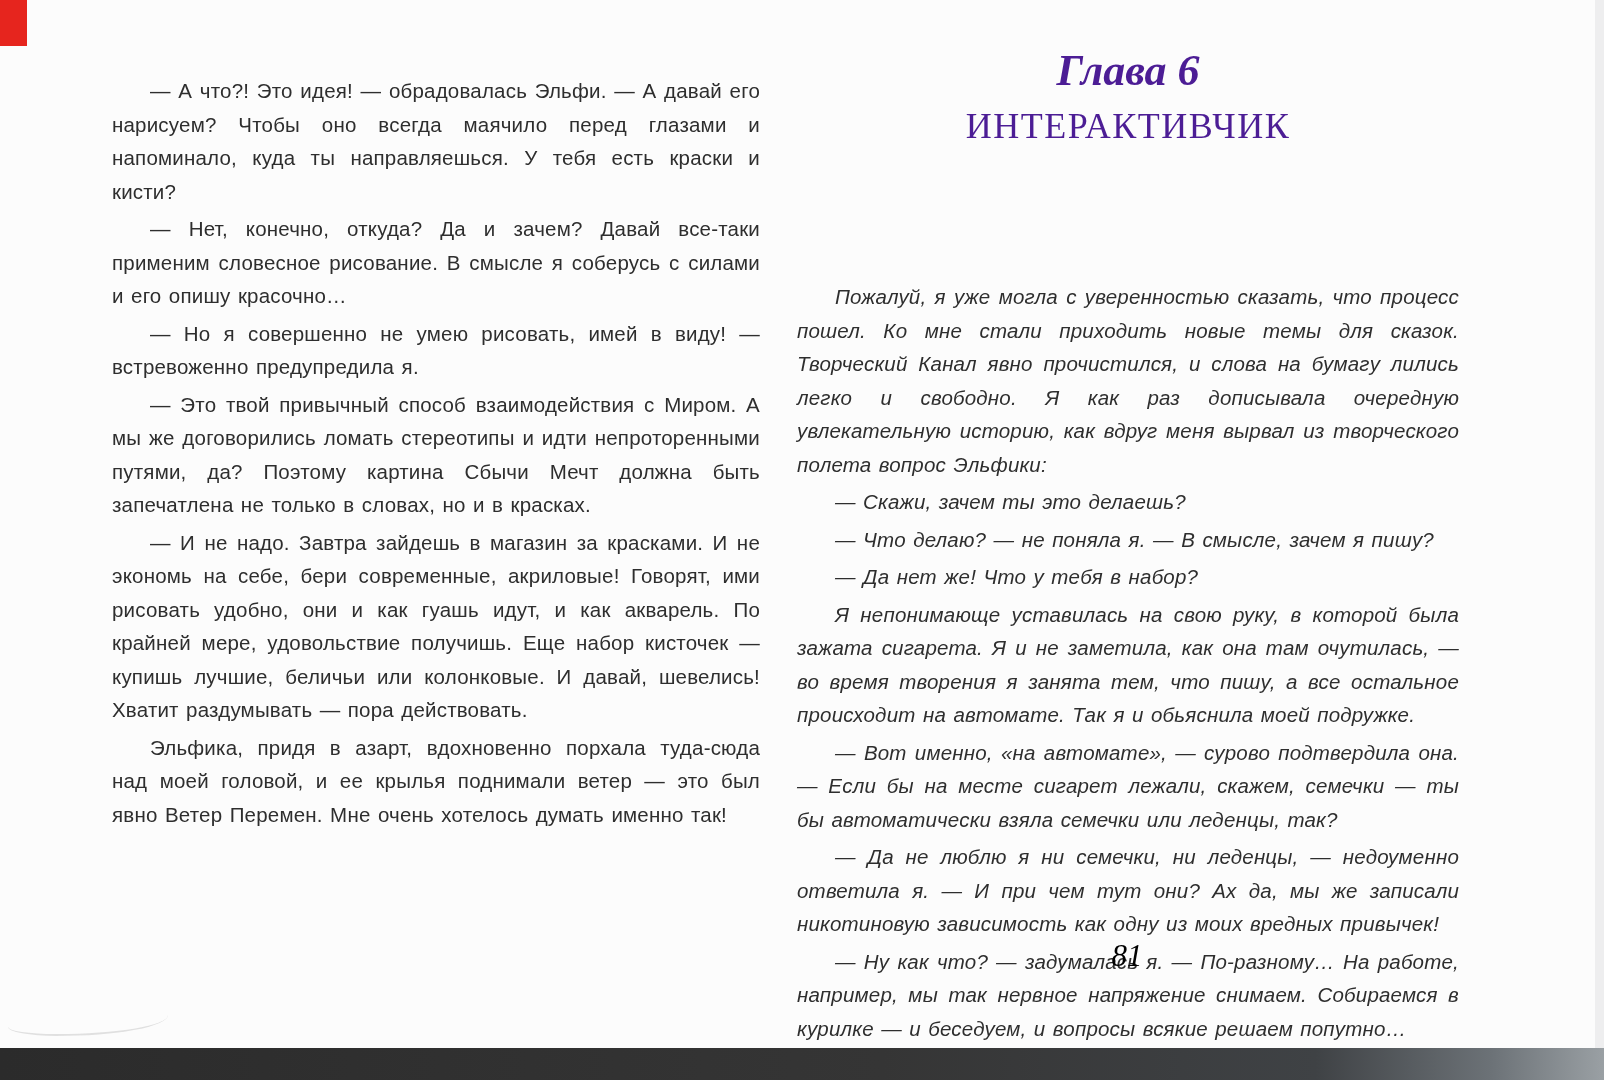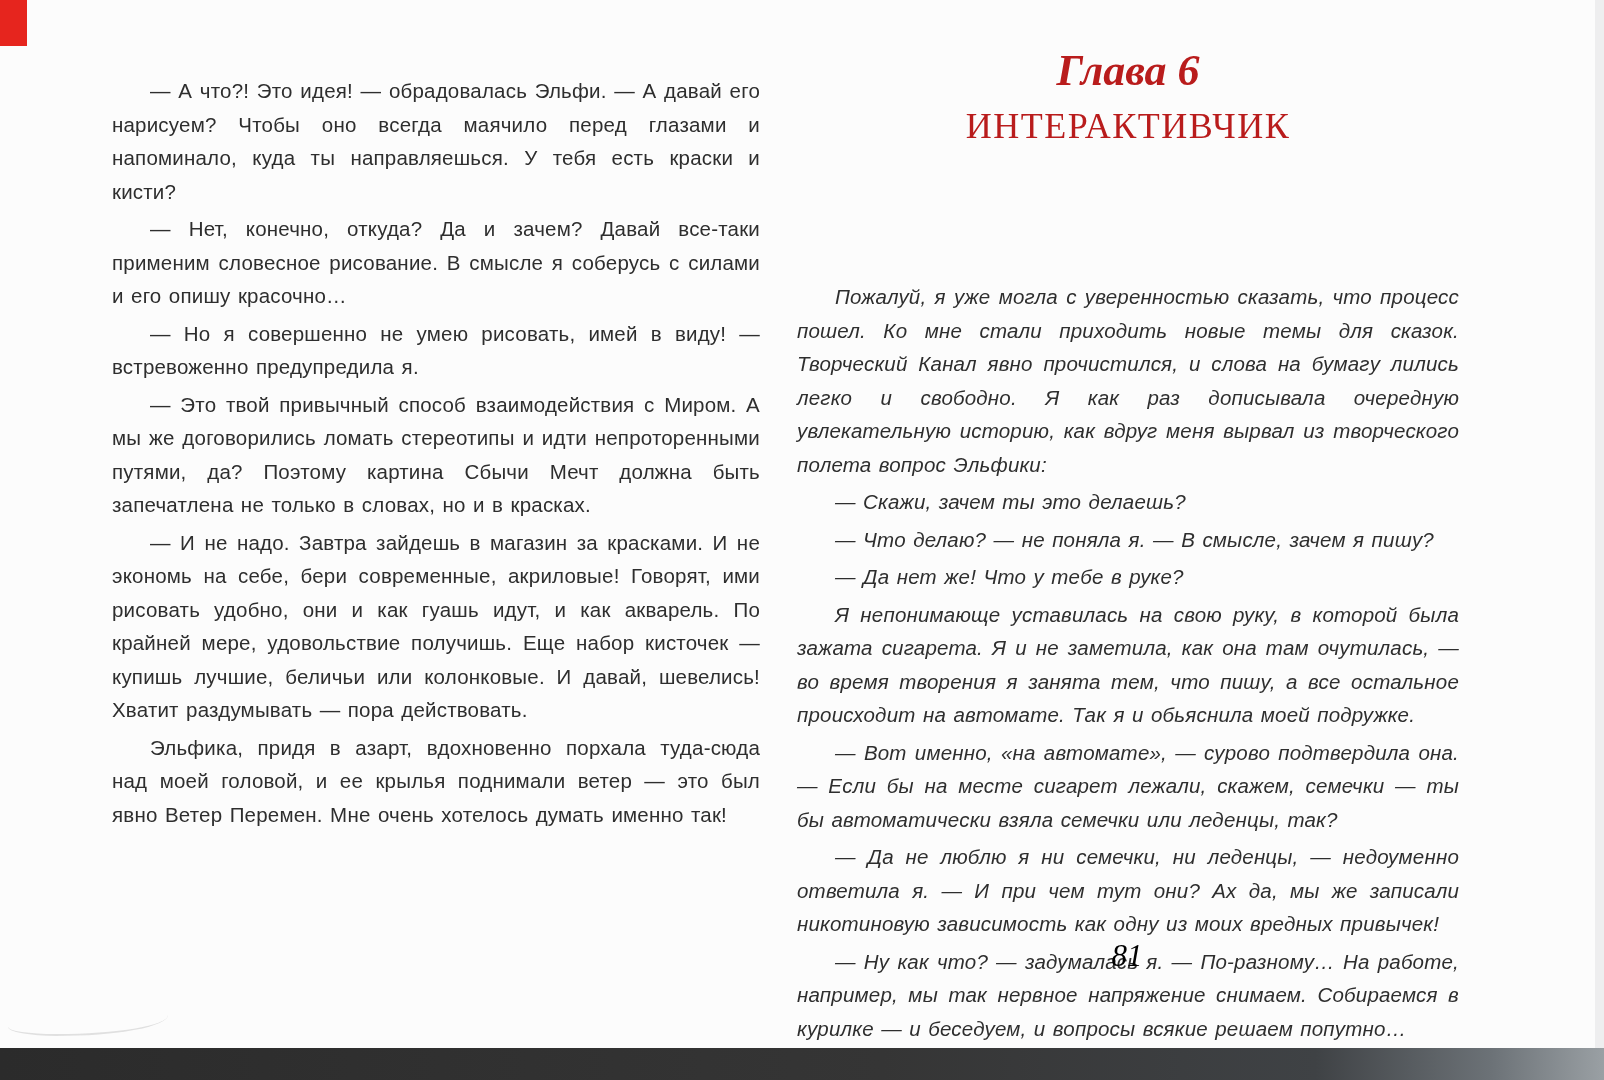--- a/index.html
+++ b/index.html
@@ -10,21 +10,21 @@
   }
   .text-col{
     position:absolute;text-align:justify;
     font-size:20.5px;line-height:33.5px;letter-spacing:.2px;
   }
   .text-col p{margin:4px;text-indent:38px;word-spacing:1.5px;}
   .left-col{left:108px;top:70px;width:656px;}
   .right-col{left:793px;top:276px;width:670px;font-style:italic;}
   .heading{
     position:absolute;left:793px;top:46px;width:670px;text-align:center;
-    font-family:"Liberation Serif",serif;color:#b91c1c;
+    font-family:"Liberation Serif",serif;color:#4c1d95;
   }
   .chapter-label{
     font-style:italic;font-weight:bold;font-size:44px;line-height:1.15;margin:0;
   }
   .chapter-title{
     font-weight:normal;font-size:36px;letter-spacing:1.5px;margin:8px 0 0 0;
   }
   .page-number{
     position:absolute;left:793px;top:938px;width:668px;text-align:center;
     font-family:"Liberation Serif",serif;font-style:italic;font-size:31px;color:#000000;
@@ -56,21 +56,21 @@
 
   <div class="heading">
     <div class="chapter-label">Глава 6</div>
     <div class="chapter-title">ИНТЕРАКТИВЧИК</div>
   </div>
 
   <div class="text-col right-col">
     <p>Пожалуй, я уже могла с уверенностью сказать, что процесс пошел. Ко мне стали приходить новые темы для сказок. Творческий Канал явно прочистился, и слова на бумагу лились легко и свободно. Я как раз дописывала очередную увлекательную историю, как вдруг меня вырвал из творческого полета вопрос Эльфики:</p>
     <p>— Скажи, зачем ты это делаешь?</p>
     <p>— Что делаю? — не поняла я. — В смысле, зачем я пишу?</p>
-    <p>— Да нет же! Что у тебе в руке?</p>
+    <p>— Да нет же! Что у тебя в набор?</p>
     <p>Я непонимающе уставилась на свою руку, в которой была зажата сигарета. Я и не заметила, как она там очутилась, — во время творения я занята тем, что пишу, а все остальное происходит на автомате. Так я и обьяснила моей подружке.</p>
     <p>— Вот именно, «на автомате», — сурово подтвердила она. — Если бы на месте сигарет лежали, скажем, семечки — ты бы автоматически взяла семечки или леденцы, так?</p>
     <p>— Да не люблю я ни семечки, ни леденцы, — недоуменно ответила я. — И при чем тут они? Ах да, мы же записали никотиновую зависимость как одну из моих вредных привычек!</p>
     <p>— Ну как что? — задумалась я. — По-разному… На работе, например, мы так нервное напряжение снимаем. Собираемся в курилке — и беседуем, и вопросы всякие решаем попутно…</p>
   </div>
 
   <div class="page-number">81</div>
 
   <div class="page-curl"></div>
   <div class="right-band"></div>

